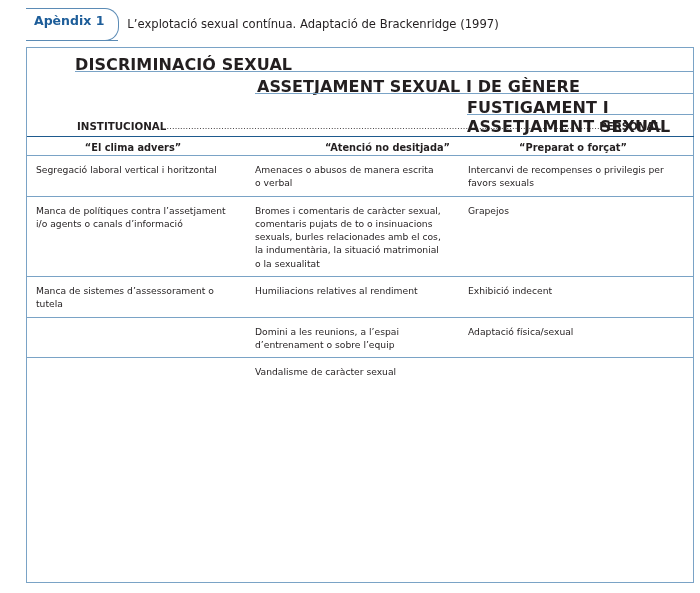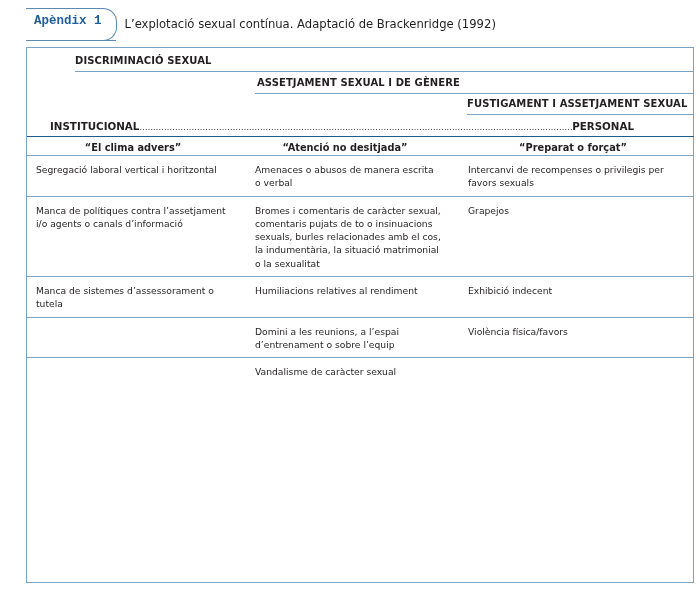--- a/index.html
+++ b/index.html
@@ -11,42 +11,41 @@
       position: absolute; left: 26px; top: 11px; height: 26px;
       display: flex; align-items: center;
     }
     .caption-badge {
       height: 24px; padding: 0 14px 7px 8px;
       border: 1.3px solid #5b8bb5; border-left: none;
       border-radius: 0 14px 14px 0;
       display: flex; align-items: center;
       color: #1d5d99; font-weight: bold; font-size: 12.5px;
       position: relative;
-      font-family: Liberation Mono, monospace;
     }
     .caption-badge::before {
       content: ""; position: absolute; left: 0; bottom: -1px; width: 100%;
       border-bottom: 1.3px solid #5b8bb5;
     }
     .caption-text {
       margin-left: 8px; font-size: 11.6px; color: #231f20;
     }
     .frame {
       position: absolute; left: 26px; top: 47px; width: 668px; height: 536px;
       border: 1.3px solid #7aa3c6; box-sizing: border-box;
     }
     .hdr {
-      position: absolute; font-weight: bold; font-size: 10px; color: #231f20;
+      position: absolute; font-weight: bold; font-size: 16px; color: #231f20;
       letter-spacing: 0.1px;
     }
     .hline { position: absolute; height: 0; border-top: 1.3px solid #7aa3c6; }
     .hline.dark { border-top: 1.6px solid #1e5a8e; }
     .dots {
-      position: absolute; left: 50px; top: 120px; width: 584px;
-      display: flex; align-items: flex-end; font-weight: bold; font-size: 10.3px;
+      position: absolute; left: 77px; top: 120px; width: 584px;
+      display: flex; align-items: center; font-weight: bold; font-size: 10.3px;
     }
     .dots .fill {
       flex: 1; overflow: hidden; white-space: nowrap; font-weight: normal;
       font-size: 8px; letter-spacing: 0.2px; color: #231f20;
     }
     .col-head {
       position: absolute; top: 142px; font-weight: bold;
       font-size: 9.8px; text-align: center;
     }
     table.rows {
@@ -59,21 +58,21 @@
     }
     table.rows td.c1 { width: 206px; }
     table.rows td.c2 { width: 200px; }
     table.rows td.c3 { width: auto; }
   </style>
 </head>
 <body>
 
 <div class="caption">
   <div class="caption-badge">Apèndix 1</div>
-  <div class="caption-text">L’explotació sexual contínua. Adaptació de Brackenridge (1992)</div>
+  <div class="caption-text">L’explotació sexual contínua. Adaptació de Brackenridge (1997)</div>
 </div>
 
 <div class="frame"></div>
 
 <div class="hdr" style="left:75px; top:55px;">DISCRIMINACIÓ SEXUAL</div>
 <div class="hline" style="left:75px; top:71px; width:619px;"></div>
 
 <div class="hdr" style="left:257px; top:77px;">ASSETJAMENT SEXUAL I DE GÈNERE</div>
 <div class="hline" style="left:255px; top:93px; width:439px;"></div>
 
@@ -81,21 +80,21 @@
 <div class="hline" style="left:467px; top:114px; width:227px;"></div>
 
 <div class="dots">
   <span>INSTITUCIONAL</span>
   <span class="fill">........................................................................................................................................................................................................................................................</span>
   <span>PERSONAL</span>
 </div>
 <div class="hline dark" style="left:27px; top:136px; width:667px;"></div>
 
 <div class="col-head" style="left:27px; width:212px;">“El clima advers”</div>
-<div class="col-head" style="left:240px; width:210px;">“Atenció no desitjada”</div>
+<div class="col-head" style="left:240px; width:210px;text-align:right;">“Atenció no desitjada”</div>
 <div class="col-head" style="left:454px; width:238px;">“Preparat o forçat”</div>
 
 <table class="rows">
   <tbody id="rows-body">
       <tr>
         <td class="c1">Segregació laboral vertical i horitzontal</td>
         <td class="c2">Amenaces o abusos de manera escrita<br>o verbal</td>
         <td class="c3">Intercanvi de recompenses o privilegis per favors sexuals</td>
       </tr>
       <tr>
@@ -104,21 +103,21 @@
         <td class="c3">Grapejos</td>
       </tr>
       <tr>
         <td class="c1">Manca de sistemes d’assessorament o tutela</td>
         <td class="c2">Humiliacions relatives al rendiment</td>
         <td class="c3">Exhibició indecent</td>
       </tr>
       <tr>
         <td class="c1"></td>
         <td class="c2">Domini a les reunions, a l’espai<br>d’entrenament o sobre l’equip</td>
-        <td class="c3">Violència física/favors</td>
+        <td class="c3">Adaptació física/sexual</td>
       </tr>
       <tr>
         <td class="c1"></td>
         <td class="c2">Vandalisme de caràcter sexual</td>
         <td class="c3"></td>
       </tr>
     </tbody>
 </table>
 
 </body></html>

